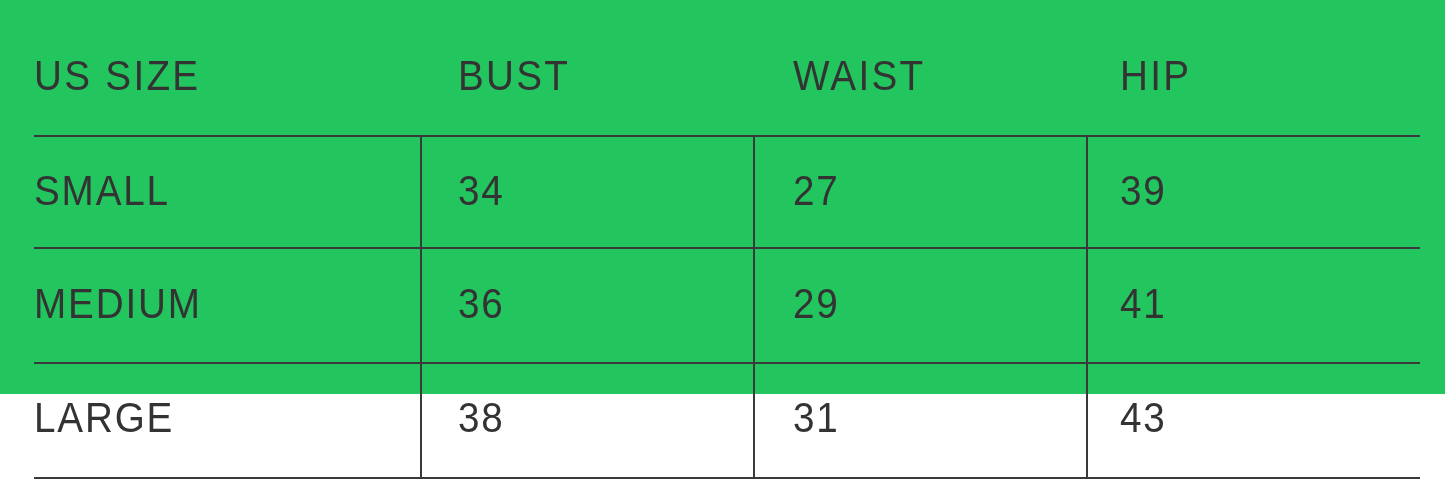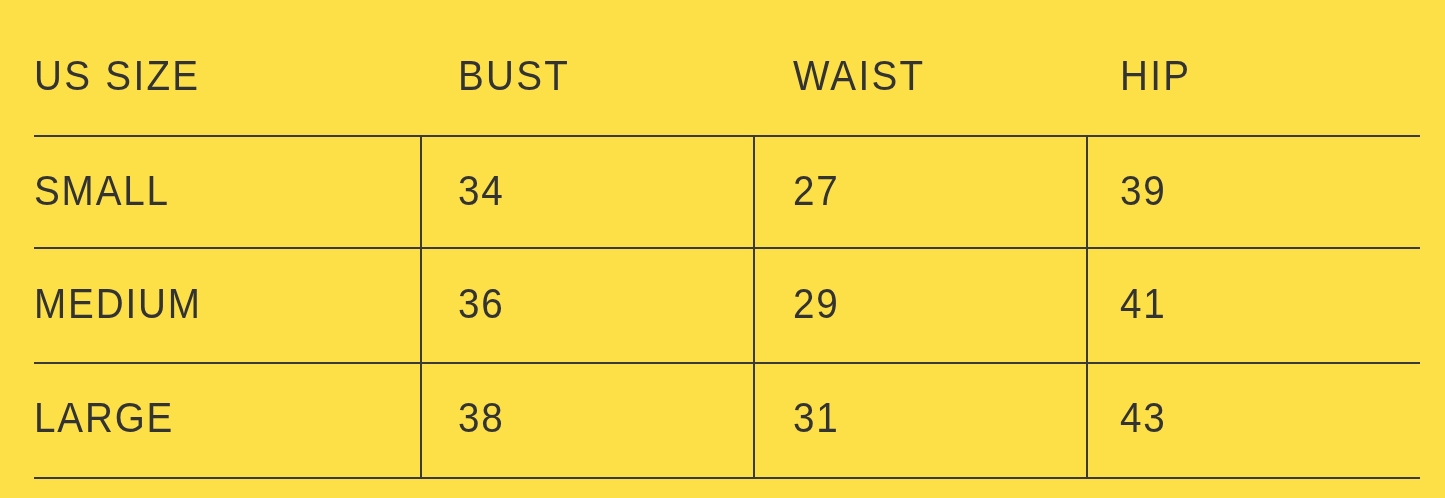--- a/index.html
+++ b/index.html
@@ -13,22 +13,22 @@
     width: 1445px;
     height: 498px;
     font-family: "Liberation Sans", sans-serif;
     color: #333333;
     overflow: hidden;
   }
 
   .chart-root {
     position: relative;
     width: 1445px;
-    height: 498px;
-    background: #fde047;
+    height: 394px;
+    background: #22c55e;
   }
 
   
   .header-row {
     position: absolute;
     left: 0;
     top: 0;
     width: 1445px;
     height: 135px;
   }

